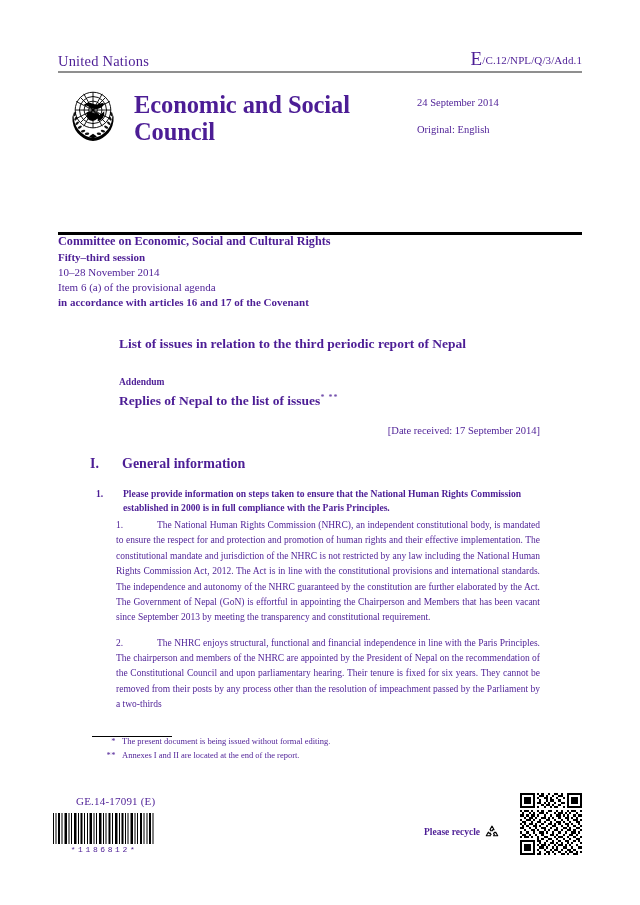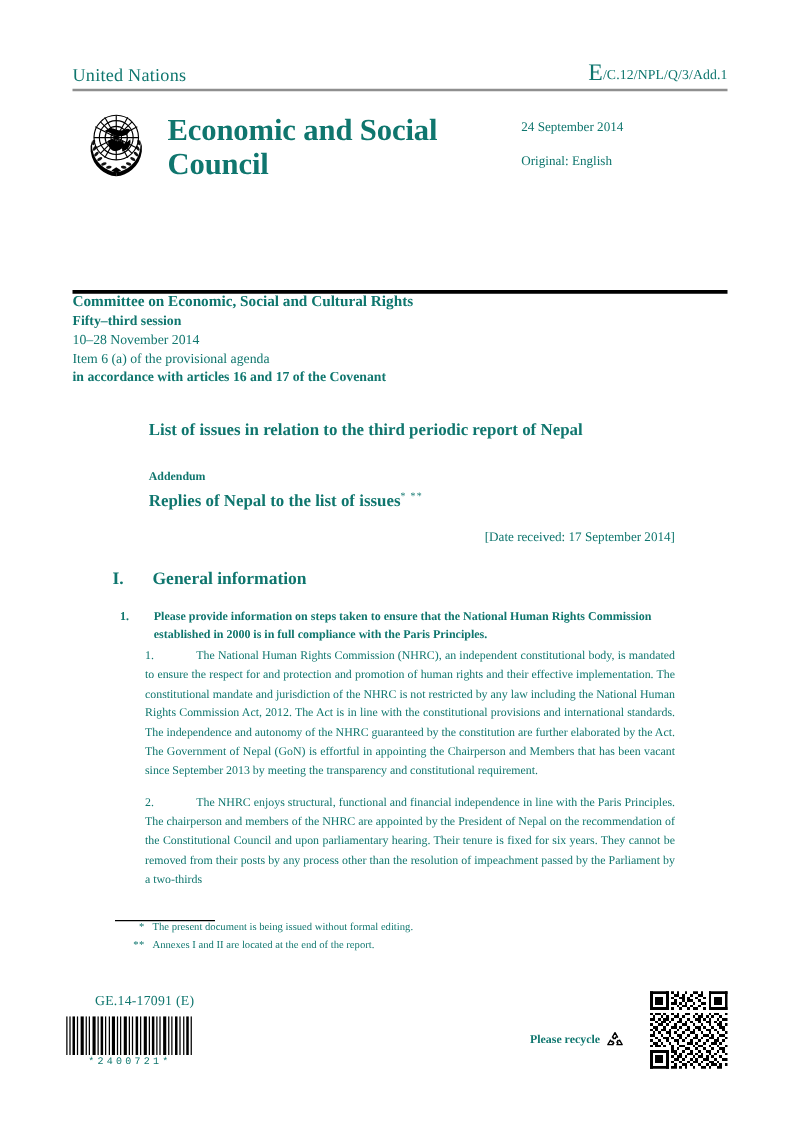--- a/index.html
+++ b/index.html
@@ -6,21 +6,21 @@
     margin: 0;
     padding: 0;
     background: #ffffff;
   }
   .page {
     position: relative;
     width: 640px;
     height: 905px;
     background: #ffffff;
     font-family: "Liberation Serif", "DejaVu Serif", serif;
-    color: #0f766e;
+    color: #4c1d95;
     overflow: hidden;
   }
 
   
   .masthead {
     position: absolute;
     left: 58px;
     top: 46px;
     width: 524px;
   }
@@ -428,21 +428,21 @@
           <rect x="165" y="0" width="2" height="62"></rect>
             <rect x="170" y="0" width="2" height="62"></rect>
           <rect x="176" y="0" width="4" height="62"></rect>
             <rect x="183" y="0" width="2" height="62"></rect>
           <rect x="189" y="0" width="2" height="62"></rect>
             <rect x="194" y="0" width="4" height="62"></rect>
           <rect x="201" y="0" width="2" height="62"></rect>
         </g>
       </svg>
     </div>
-    <div class="barcode-text">*2400721*</div>
+    <div class="barcode-text">*1186812*</div>
   </div>
 
   <div class="recycle">
     <span>Please recycle</span>
     <span class="rec-icon">
       <svg viewBox="0 0 24 24" width="16" height="16" aria-hidden="true">
         <g fill="none" stroke="#000" stroke-width="1.6" stroke-linejoin="round">
           <path d="M12 3.2 L15.1 8.6 L12.6 8.6 L12.6 10.2 L9.9 10.2 L9.9 8.6 L8.9 8.6 Z"></path>
           <path d="M3.4 17.6 L6.6 12.2 L7.9 14.3 L9.3 13.5 L10.6 15.8 L9.2 16.6 L9.7 17.6 Z"></path>
           <path d="M20.6 17.6 L14.4 17.6 L15.6 15.5 L14.2 14.7 L15.6 12.4 L17 13.2 L17.5 12.2 Z"></path>

